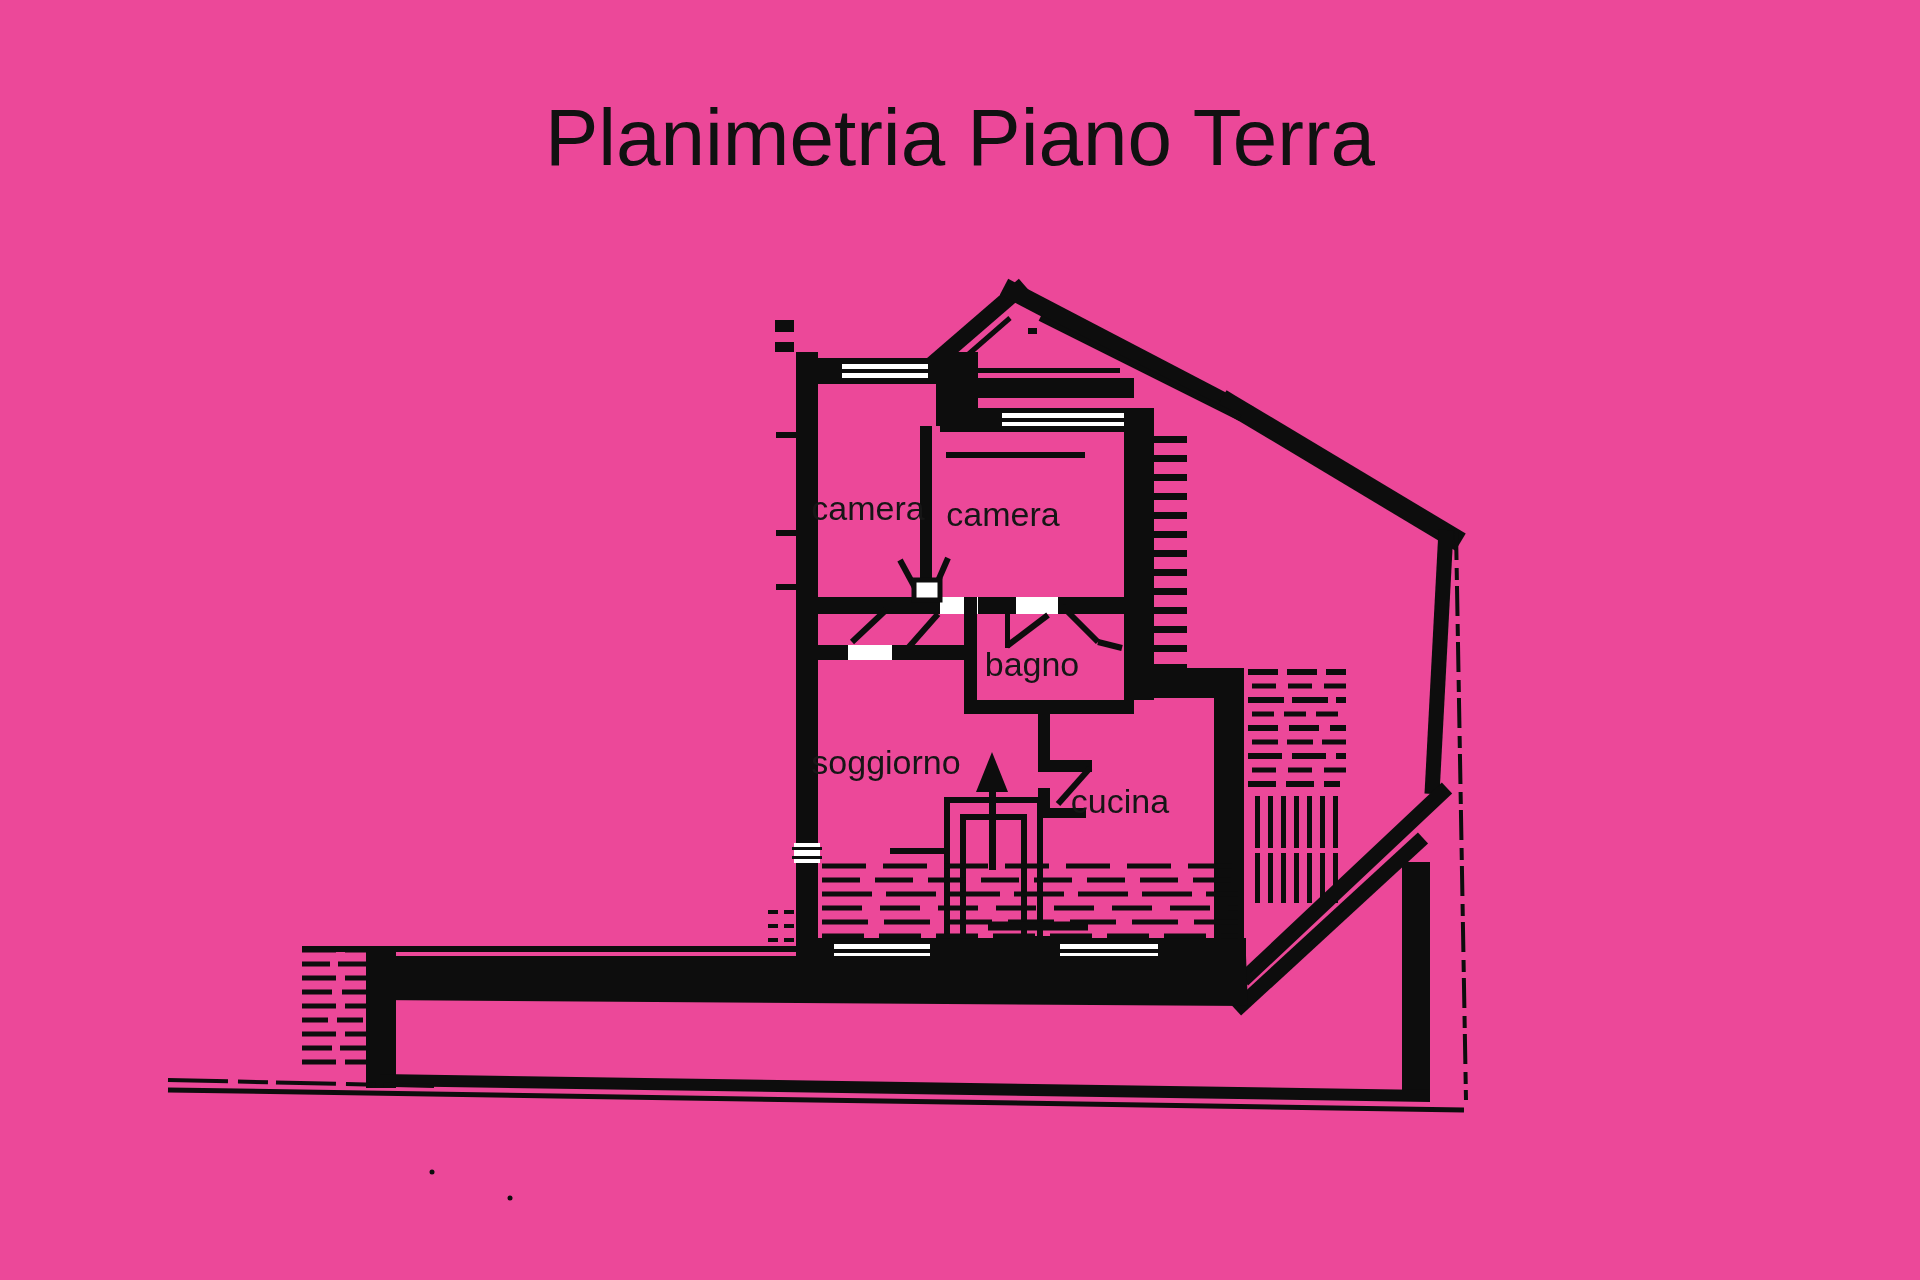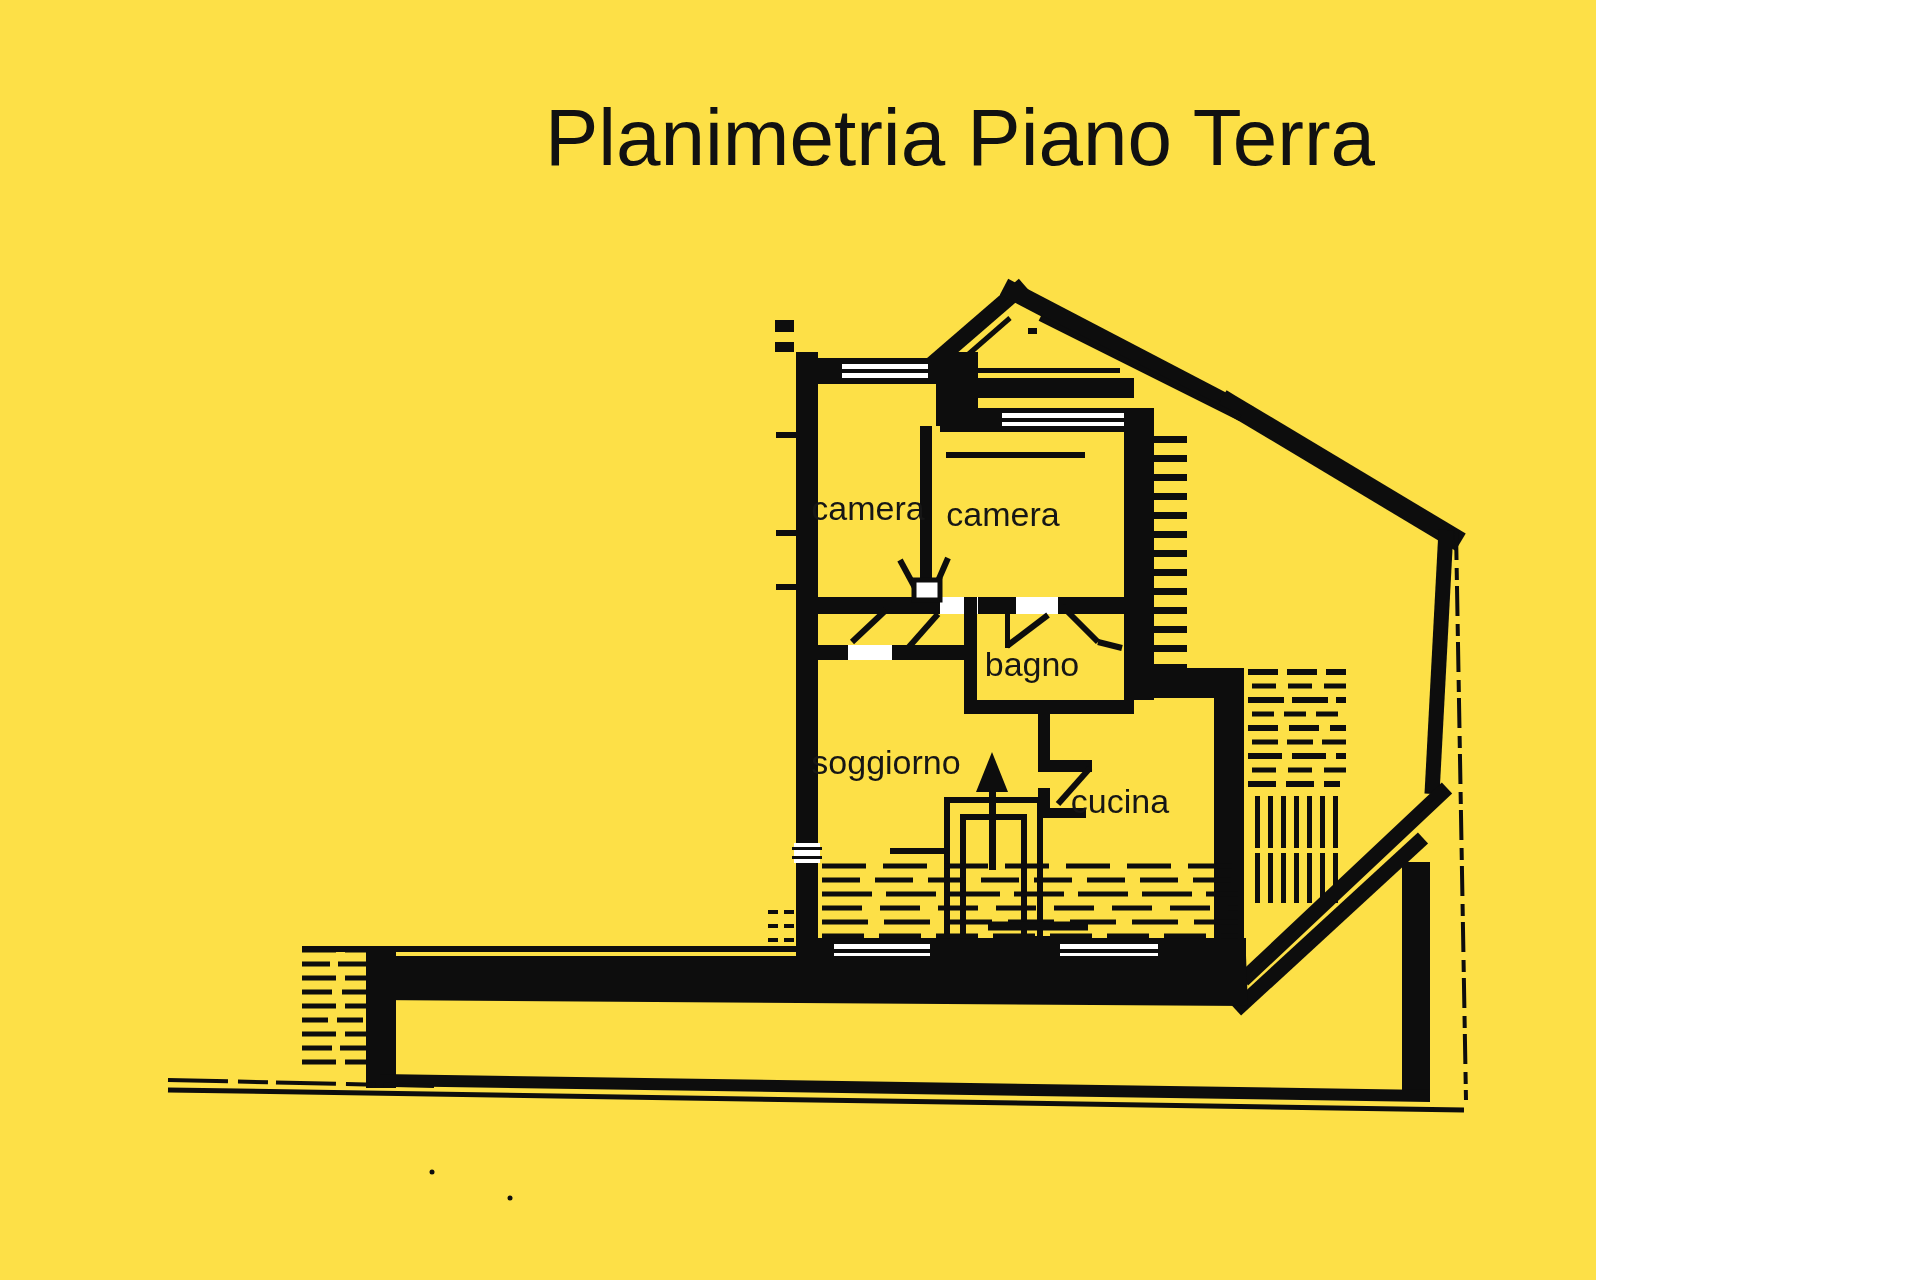--- a/index.html
+++ b/index.html
@@ -2,23 +2,23 @@
 <html><head>
 <meta charset="utf-8">
 <style>
   html, body {
     margin: 0;
     padding: 0;
     background: #ffffff;
   }
   .stage {
     position: relative;
-    width: 1596px;
+    width: 1920px;
     height: 1280px;
-    background: #fde047;
+    background: #ec4899;
     overflow: hidden;
     font-family: "Liberation Sans", sans-serif;
     text-decoration: underline;
   }
   .plan-title {
     position: absolute;
     top: 98px;
     left: 0;
     width: 1920px;
     text-align: center;

